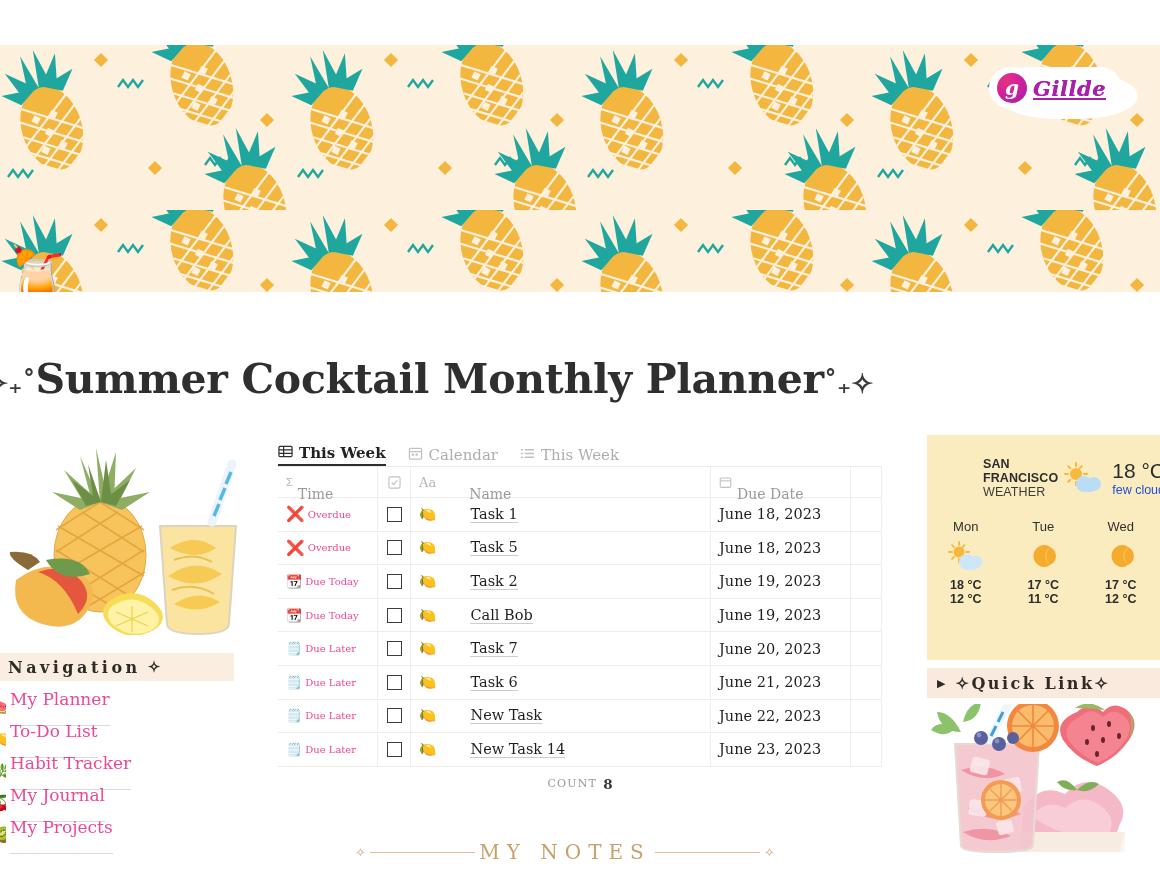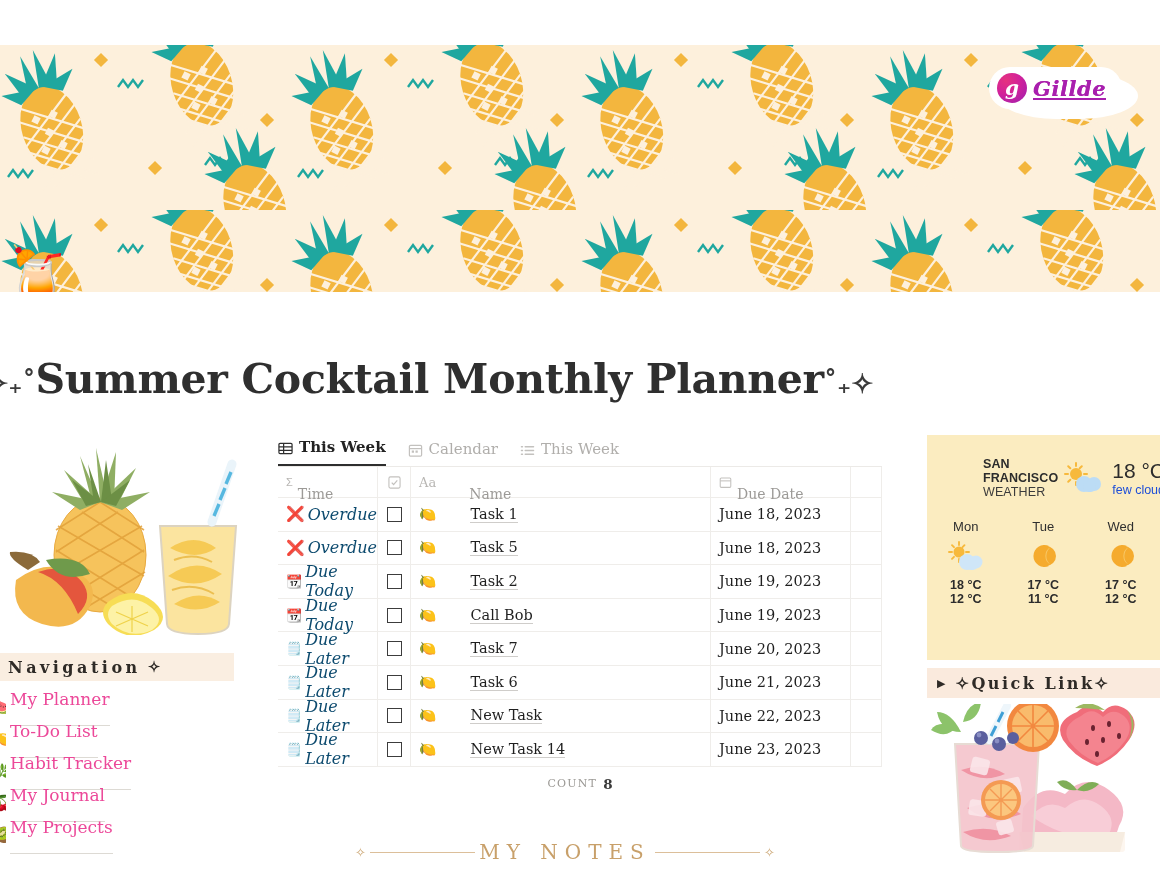--- a/index.html
+++ b/index.html
@@ -76,21 +76,21 @@
   }
   .nav-emoji { font-size: 15px; width: 12px; margin-left:-6px; overflow:hidden; }
   .nav-label {
     font-family: "DejaVu Serif", serif; font-size: 17px; color: #ec4899;
     border-bottom: 1px solid #dddad4; padding-bottom: 16px;
   }
 
   
   .db { position: absolute; left: 278px; top: 438px; width: 604px; }
   .db-tabs { display: flex; align-items: flex-end; gap: 22px; height: 28px; }
-  .db-tab { display: flex; align-items: flex-end; gap: 6px; padding-bottom: 8px; }
+  .db-tab { display: flex; align-items: flex-start; gap: 6px; padding-bottom: 2px; }
   .db-tab .tab-label {
     font-family: "DejaVu Serif", serif; font-size: 15px; color: #b0aeab;
   }
   .db-tab.active .tab-label { color: #222; font-weight: bold; }
   .db-tab.active { border-bottom: 2px solid #2e2e2e; }
   .tab-ico { width: 15px; height: 15px; display:block; }
   .tab-ico svg { display:block; }
 
   .db-table { margin-top: 0px; border-top: 1px solid #eceae7; width: 604px; }
   .db-row { display: flex; height: 33.6px; border-bottom: 1px solid #efedea; }
@@ -99,21 +99,21 @@
   .c-time { width: 100px; }
   .c-check { width: 33px; justify-content: center; padding-left:0; }
   .c-name { width: 300px; gap: 28px; }
   .c-date { width: 140px; }
   .c-extra { width: 31px; border-right: 1px solid #efedea; }
 
   .hdr-txt { font-family:"DejaVu Serif", serif; font-size: 14px; color: #9c9a97; margin-top: 24px; }
   .hdr-ico { font-family:"Liberation Sans", sans-serif; font-size: 11px; color:#b8b6b3; margin-right:5px; display:flex; align-items:center;}
   .hdr-ico svg { display:block; }
 
-  .status-txt { font-family:"DejaVu Serif", serif; font-size: 16px; color: #0c4a6e; font-style: italic; }
+  .status-txt { font-family:"DejaVu Serif", serif; font-size: 10px; color: #ec4899; }
   .status-ico { font-size: 13px; margin-right: 3px; line-height:1; }
   .status-x { color: #e03131; font-weight: bold; font-family:"Liberation Sans",sans-serif; font-size: 15px; margin-right:3px; }
 
   .chk { width: 15px; height: 15px; border: 1.6px solid #3c3c3c; background:#fff; }
   .row-emoji { font-size: 14px; margin-right: 6px; }
   .task-name {
     font-family:"DejaVu Serif", serif; font-size: 14.5px; color: #1f1f1f;
     border-bottom: 1px solid #cfcdca; padding-bottom: 0px;
   }
   .date-txt { font-family:"DejaVu Serif", serif; font-size: 14.5px; color: #1f1f1f; }

